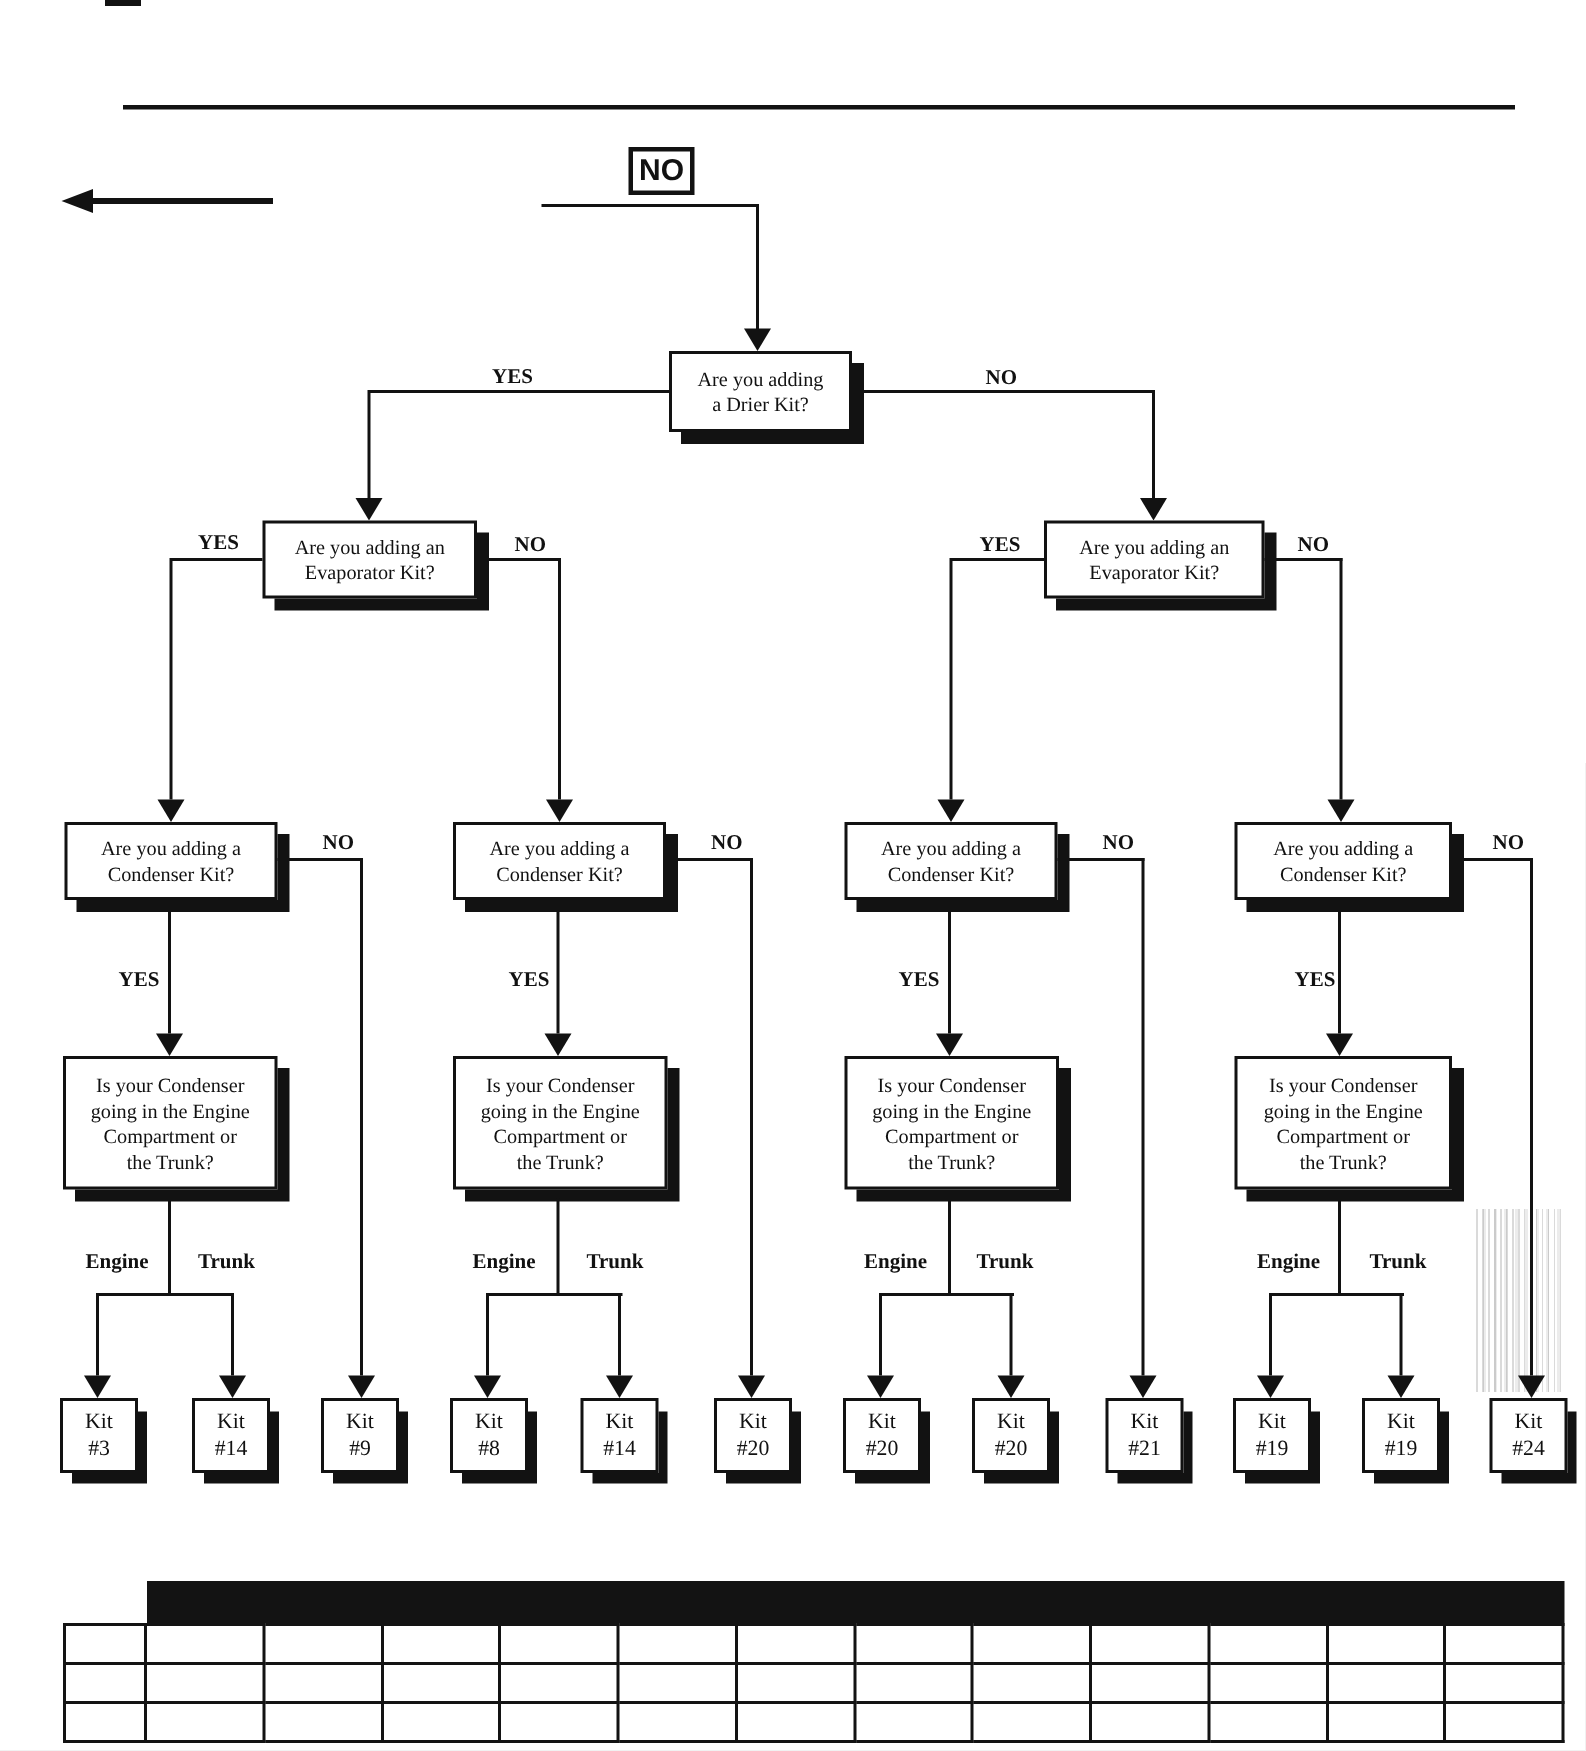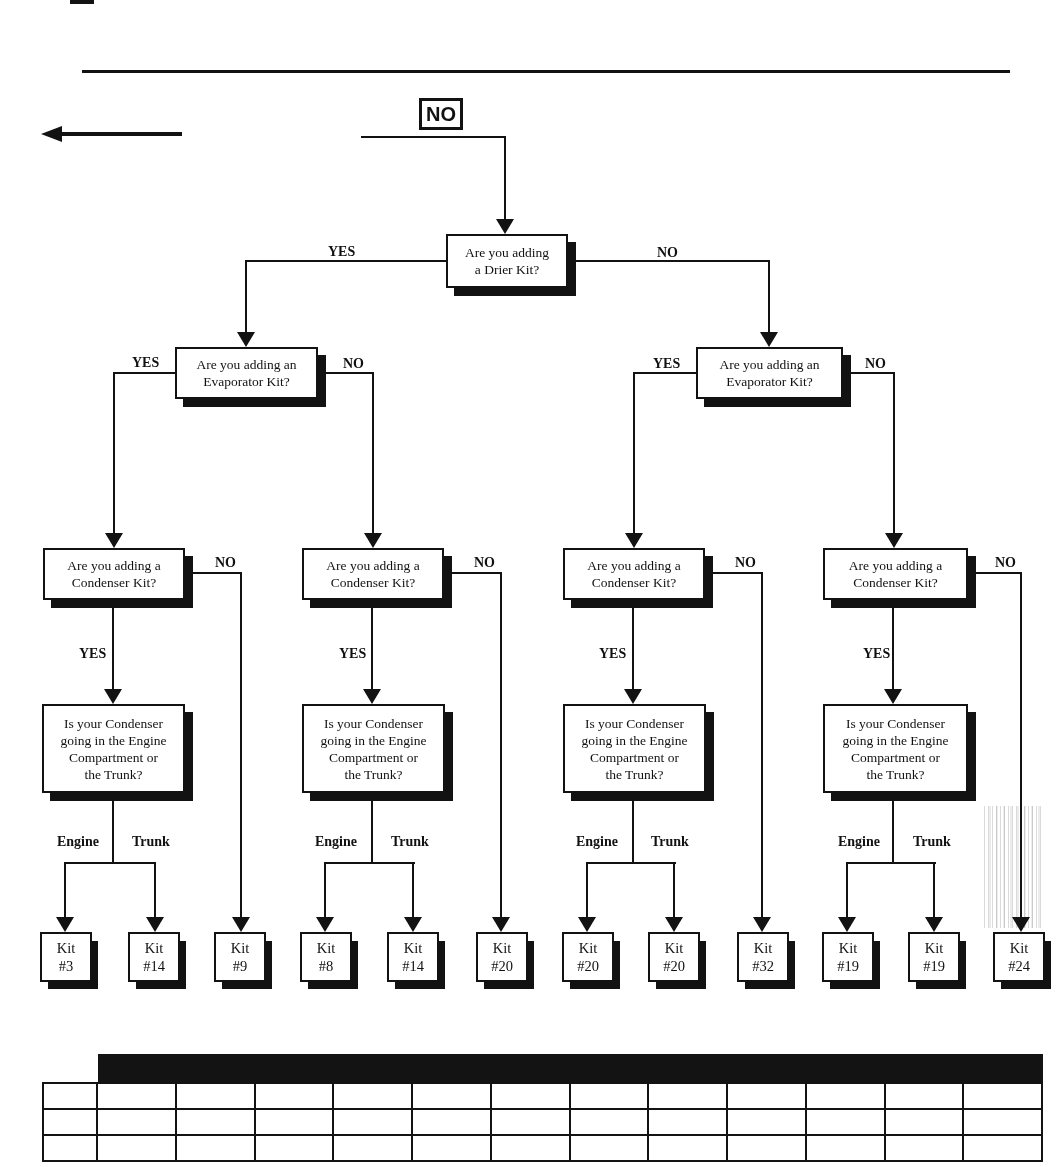--- a/index.html
+++ b/index.html
@@ -247,21 +247,21 @@
   <div class="kitbox" style="left:562px;top:932px;">
     <span>Kit</span>
       <span>#20</span>
   </div>
   <div class="kitbox" style="left:648px;top:932px;">
     <span>Kit</span>
       <span>#20</span>
   </div>
   <div class="kitbox" style="left:737px;top:932px;">
     <span>Kit</span>
-      <span>#32</span>
+      <span>#21</span>
   </div>
   <div class="kitbox" style="left:822px;top:932px;">
     <span>Kit</span>
       <span>#19</span>
   </div>
   <div class="kitbox" style="left:908px;top:932px;">
     <span>Kit</span>
       <span>#19</span>
   </div>
   <div class="kitbox" style="left:993px;top:932px;">

